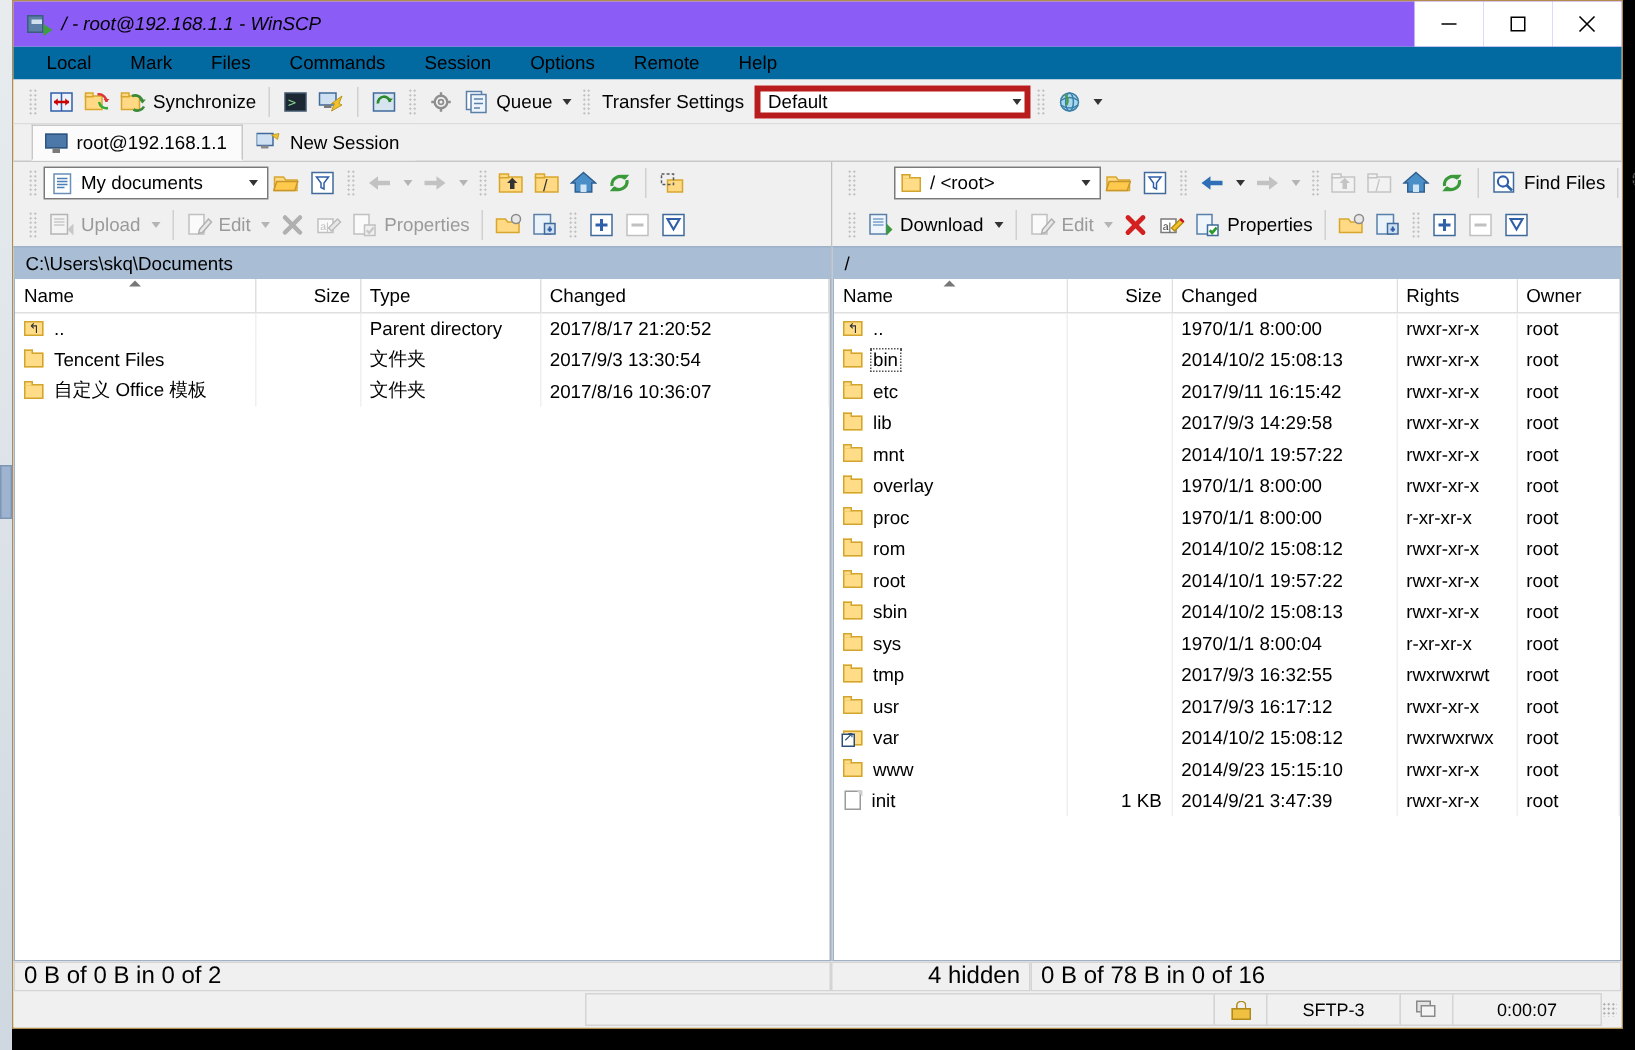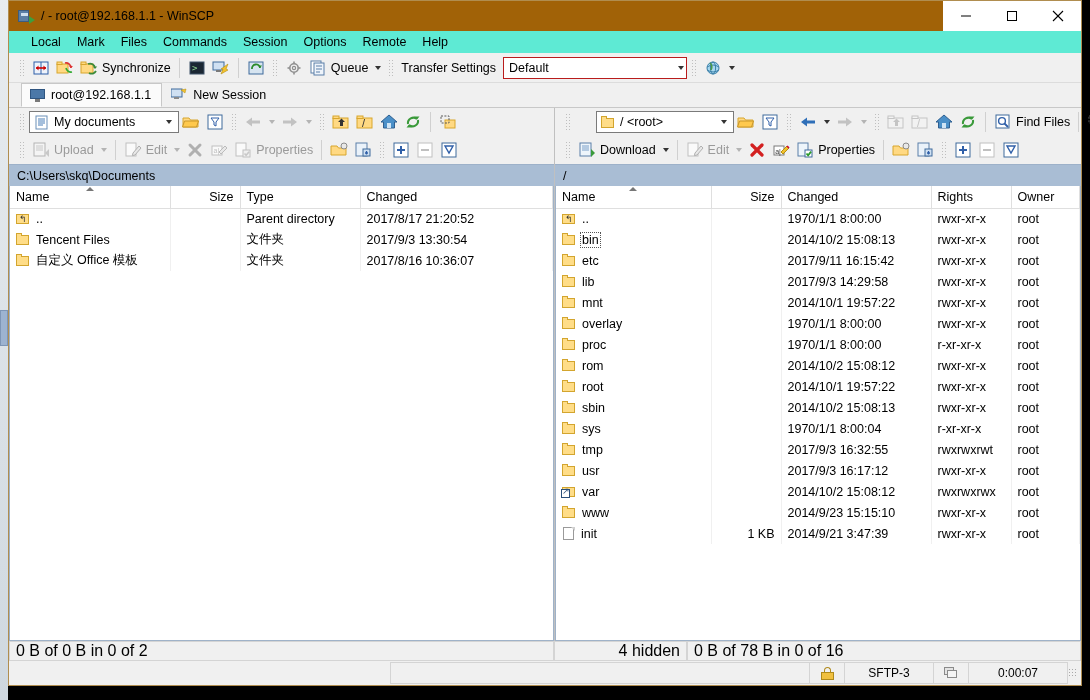--- a/index.html
+++ b/index.html
@@ -37,24 +37,25 @@
     left: 8px; top: 0;
     width: 1074px; height: 686px;
     background: #f0f0f0;
     border: 1px solid #b08d4f;
     border-top: 1px solid #b08d4f;
     display: flex; flex-direction: column;
   }
 
   
   #titlebar {
-    height: 30px; background: #a16207;
+    height: 30px; background: #8b5cf6;
     display: flex; align-items: center;
     flex: none;
     position: relative;
+    font-style: italic;
   }
   #titlebar .app-icon {
     width: 16px; height: 16px; margin-left: 9px; margin-right: 7px;
     position: relative; flex: none;
   }
   #titlebar .app-icon .sh {
     position: absolute; left: 0; top: 2px; width: 11px; height: 12px;
     background: #5b7fa6; border: 1px solid #3d5d80;
   }
   #titlebar .app-icon .sh:after {
@@ -74,23 +75,23 @@
   .wbtns { position: absolute; right: 0; top: 0; height: 30px; display: flex; }
   .wbtn {
     width: 46px; height: 30px;
     display: flex; align-items: center; justify-content: center;
     background: #ffffff;
   }
   .wbtn svg { display:block; }
 
   
   #menubar {
-    height: 22px; background: #5eead4;
+    height: 22px; background: #0369a1;
     display: flex; align-items: center;
-    padding-left: 14px; flex: none;
+    padding-left: 14px; flex: none; gap: 10px;
   }
   #menubar .mi {
     padding: 2px 8px; font-size: 12.5px; color: #000; white-space: nowrap;
   }
 
   
   #toolbar {
     height: 30px; background: #f0f0f0;
     display: flex; align-items: center; flex: none;
     padding-left: 6px; gap: 0px;
@@ -351,21 +352,21 @@
         </span>
         <span class="lbl">Queue</span>
         <span class="caret"></span>
       </div>
 
       <div class="grip"></div>
 
       <div class="tbtn">
         <span class="lbl">Transfer Settings</span>
       </div>
-      <div style="height:22px;width:184px;background:#fff;border:1px solid #b91c1c;display:flex;align-items:center;padding:0 2px 0 5px;margin-left:4px;flex:none;">
+      <div style="height:22px;width:184px;background:#fff;border:4px solid #b91c1c;display:flex;align-items:center;padding:0 2px 0 5px;margin-left:4px;flex:none;">
         <span style="flex:1;font-size:12.5px;">Default</span>
         <span class="caret"></span>
       </div>
 
       <div class="grip"></div>
 
       <div class="tbtn">
         <span class="ico">
           <svg width="18" height="18">
               <circle cx="9" cy="9" r="6" fill="#a8d8f0" stroke="#3a7fa8"></circle>

